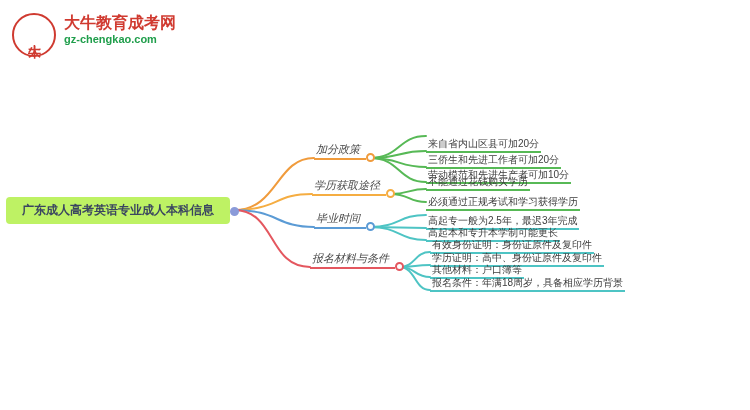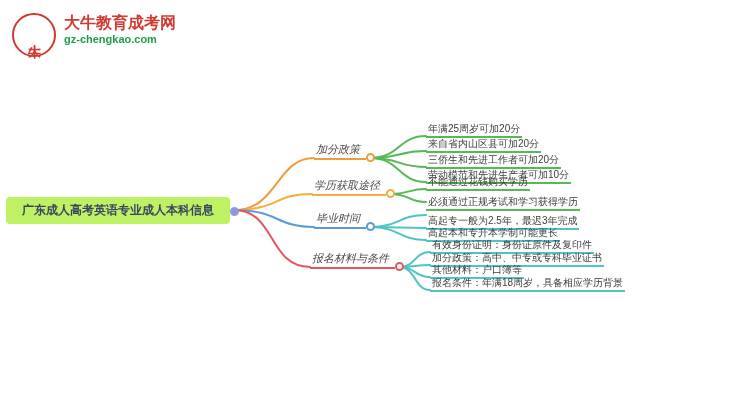--- a/index.html
+++ b/index.html
@@ -93,21 +93,20 @@
 
   <div class="root">
     <span>广东成人高考英语专业成人本科信息</span>
     <i class="dot"></i>
   </div>
 
   <div class="bnode orange" style="left:314px;top:142px;width:52px;">
     <span>加分政策</span>
     <i class="dot"></i>
   </div>
-  <div class="leaf green" style="left:426px;top:122px;">年满25周岁可加20分</div>
   <div class="leaf green" style="left:426px;top:137px;">来自省内山区县可加20分</div>
   <div class="leaf green" style="left:426px;top:153px;">三侨生和先进工作者可加20分</div>
   <div class="leaf green" style="left:426px;top:168px;">劳动模范和先进生产者可加10分</div>
 
   <div class="bnode amber" style="left:312px;top:178px;width:74px;">
     <span>学历获取途径</span>
     <i class="dot"></i>
   </div>
   <div class="leaf green" style="left:426px;top:175px;">不能通过花钱购买学历</div>
   <div class="leaf green" style="left:426px;top:188px;margin-top:7px;">必须通过正规考试和学习获得学历</div>
@@ -117,17 +116,17 @@
     <i class="dot"></i>
   </div>
   <div class="leaf teal" style="left:426px;top:214px;">高起专一般为2.5年，最迟3年完成</div>
   <div class="leaf teal" style="left:426px;top:226px;">高起本和专升本学制可能更长</div>
 
   <div class="bnode red" style="left:310px;top:251px;width:85px;">
     <span>报名材料与条件</span>
     <i class="dot"></i>
   </div>
   <div class="leaf teal" style="left:430px;top:238px;">有效身份证明：身份证原件及复印件</div>
-  <div class="leaf teal" style="left:430px;top:251px;">加分政策：高中、中专或专科毕业证书</div>
+  <div class="leaf teal" style="left:430px;top:251px;">学历证明：高中、身份证原件及复印件</div>
   <div class="leaf teal" style="left:430px;top:263px;">其他材料：户口簿等</div>
   <div class="leaf teal" style="left:430px;top:276px;">报名条件：年满18周岁，具备相应学历背景</div>
 
 </div>
 
 </body></html>

